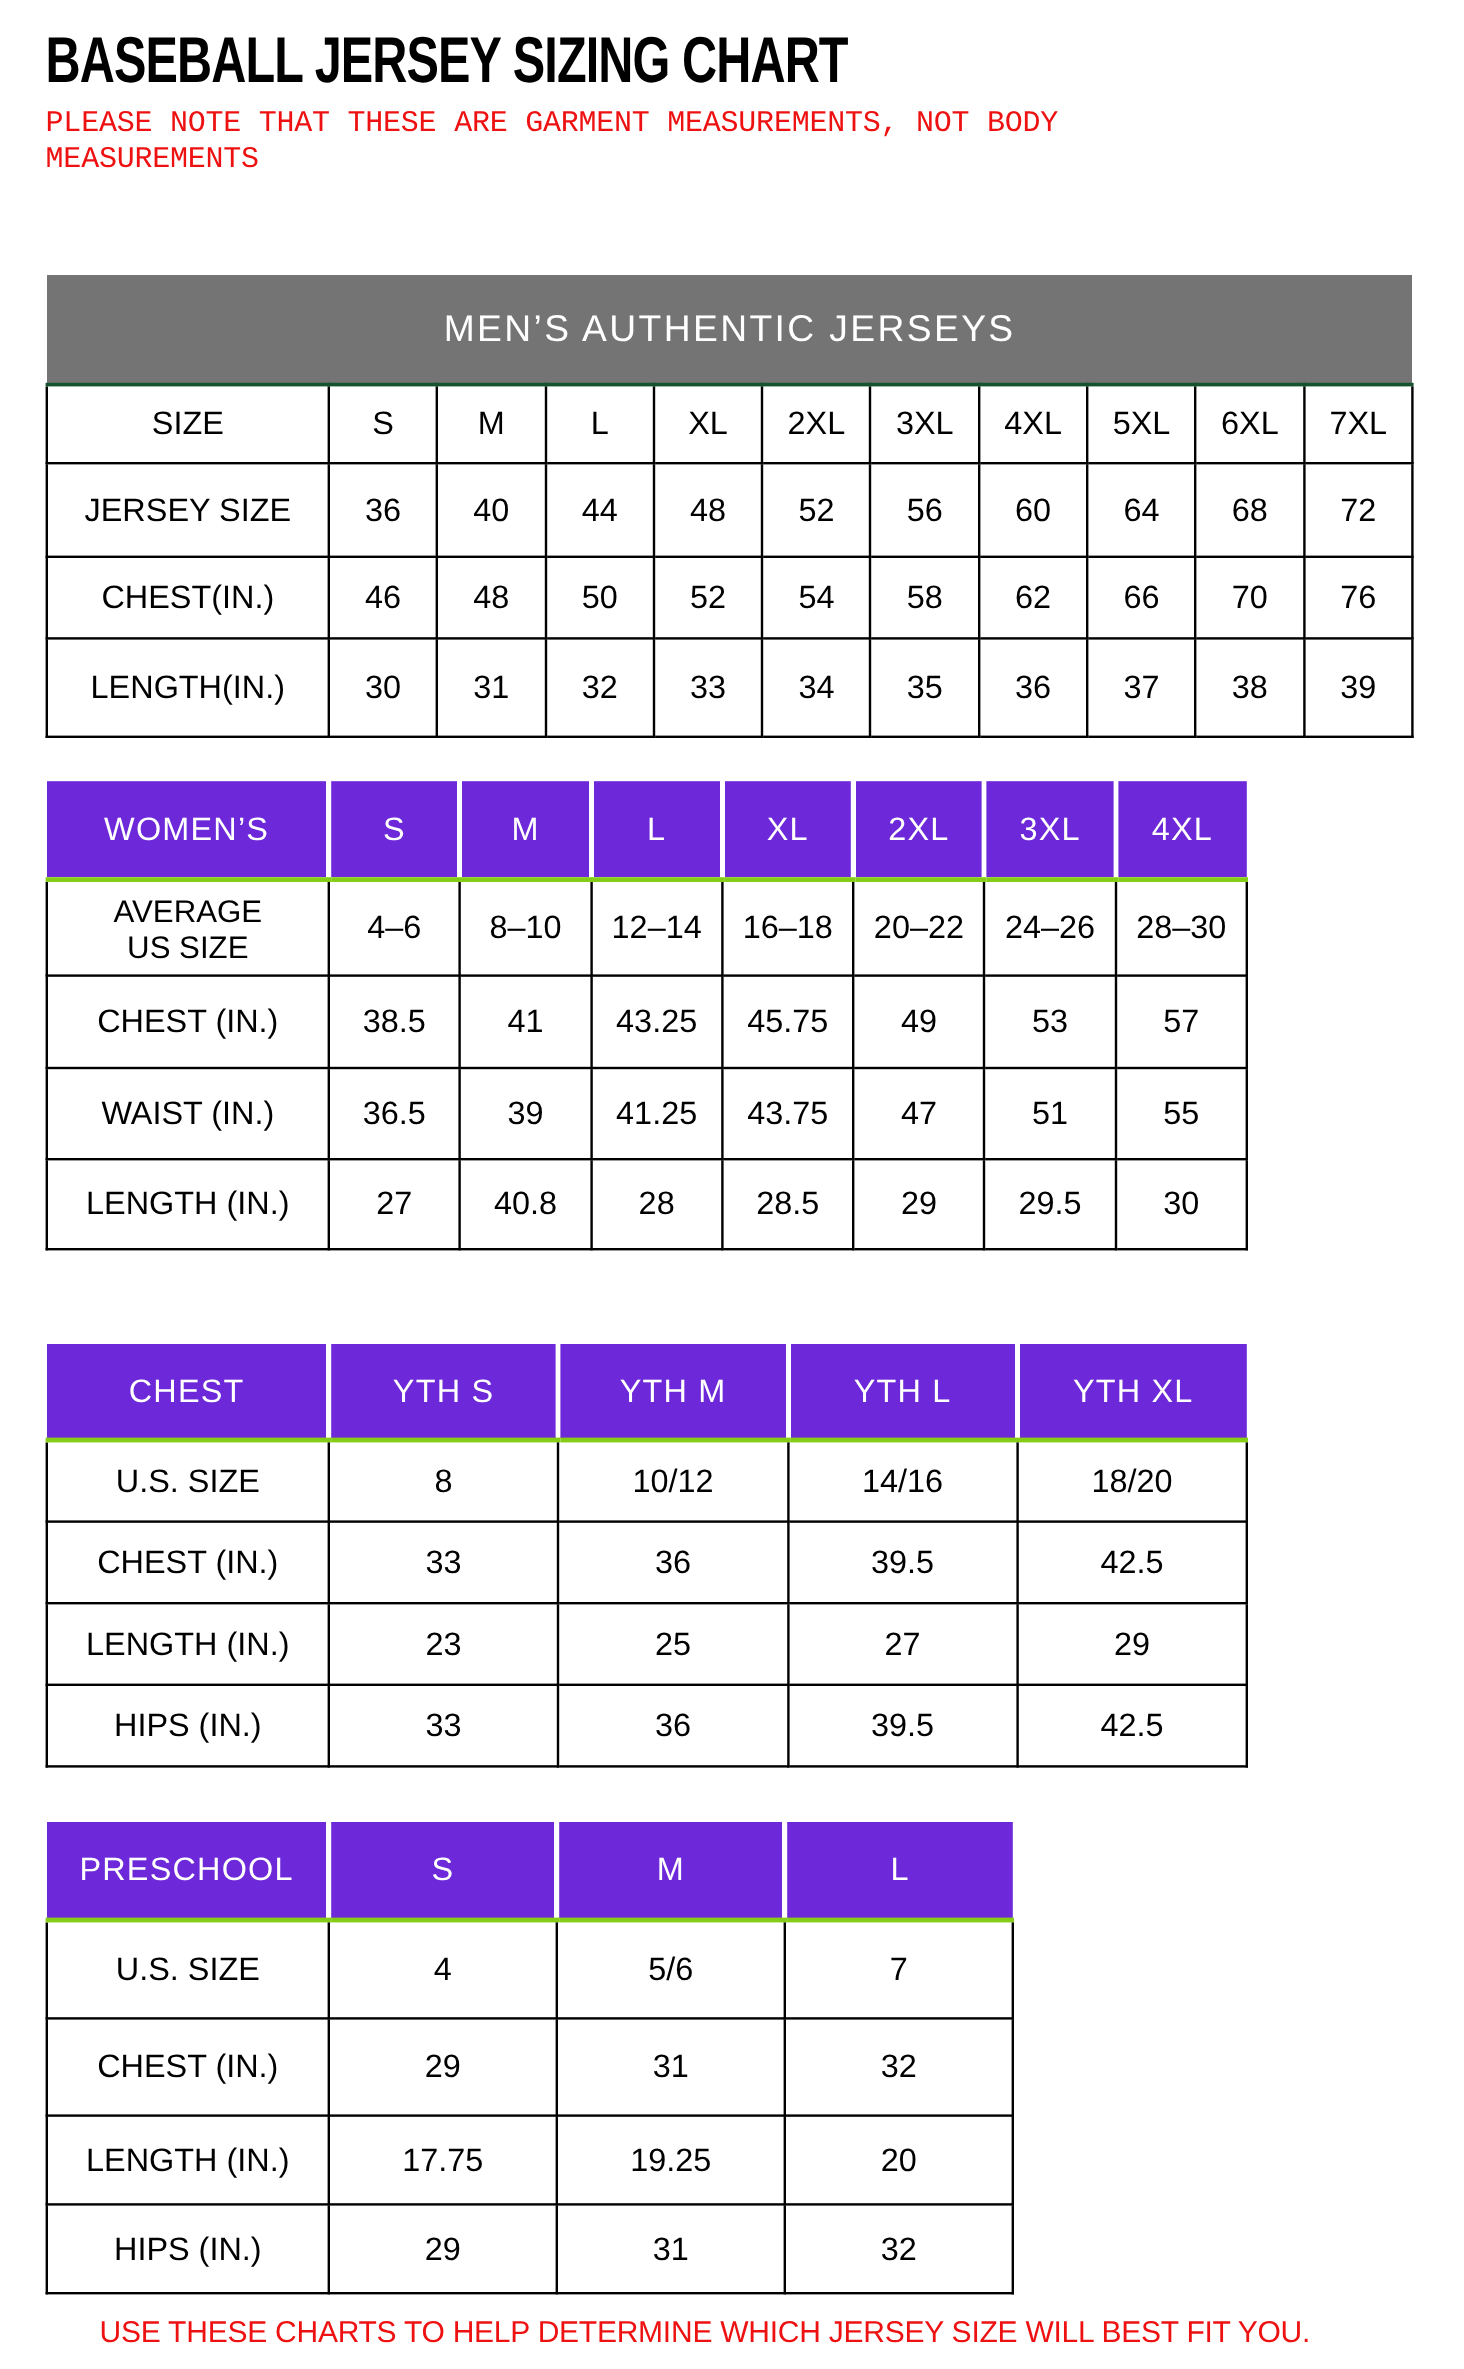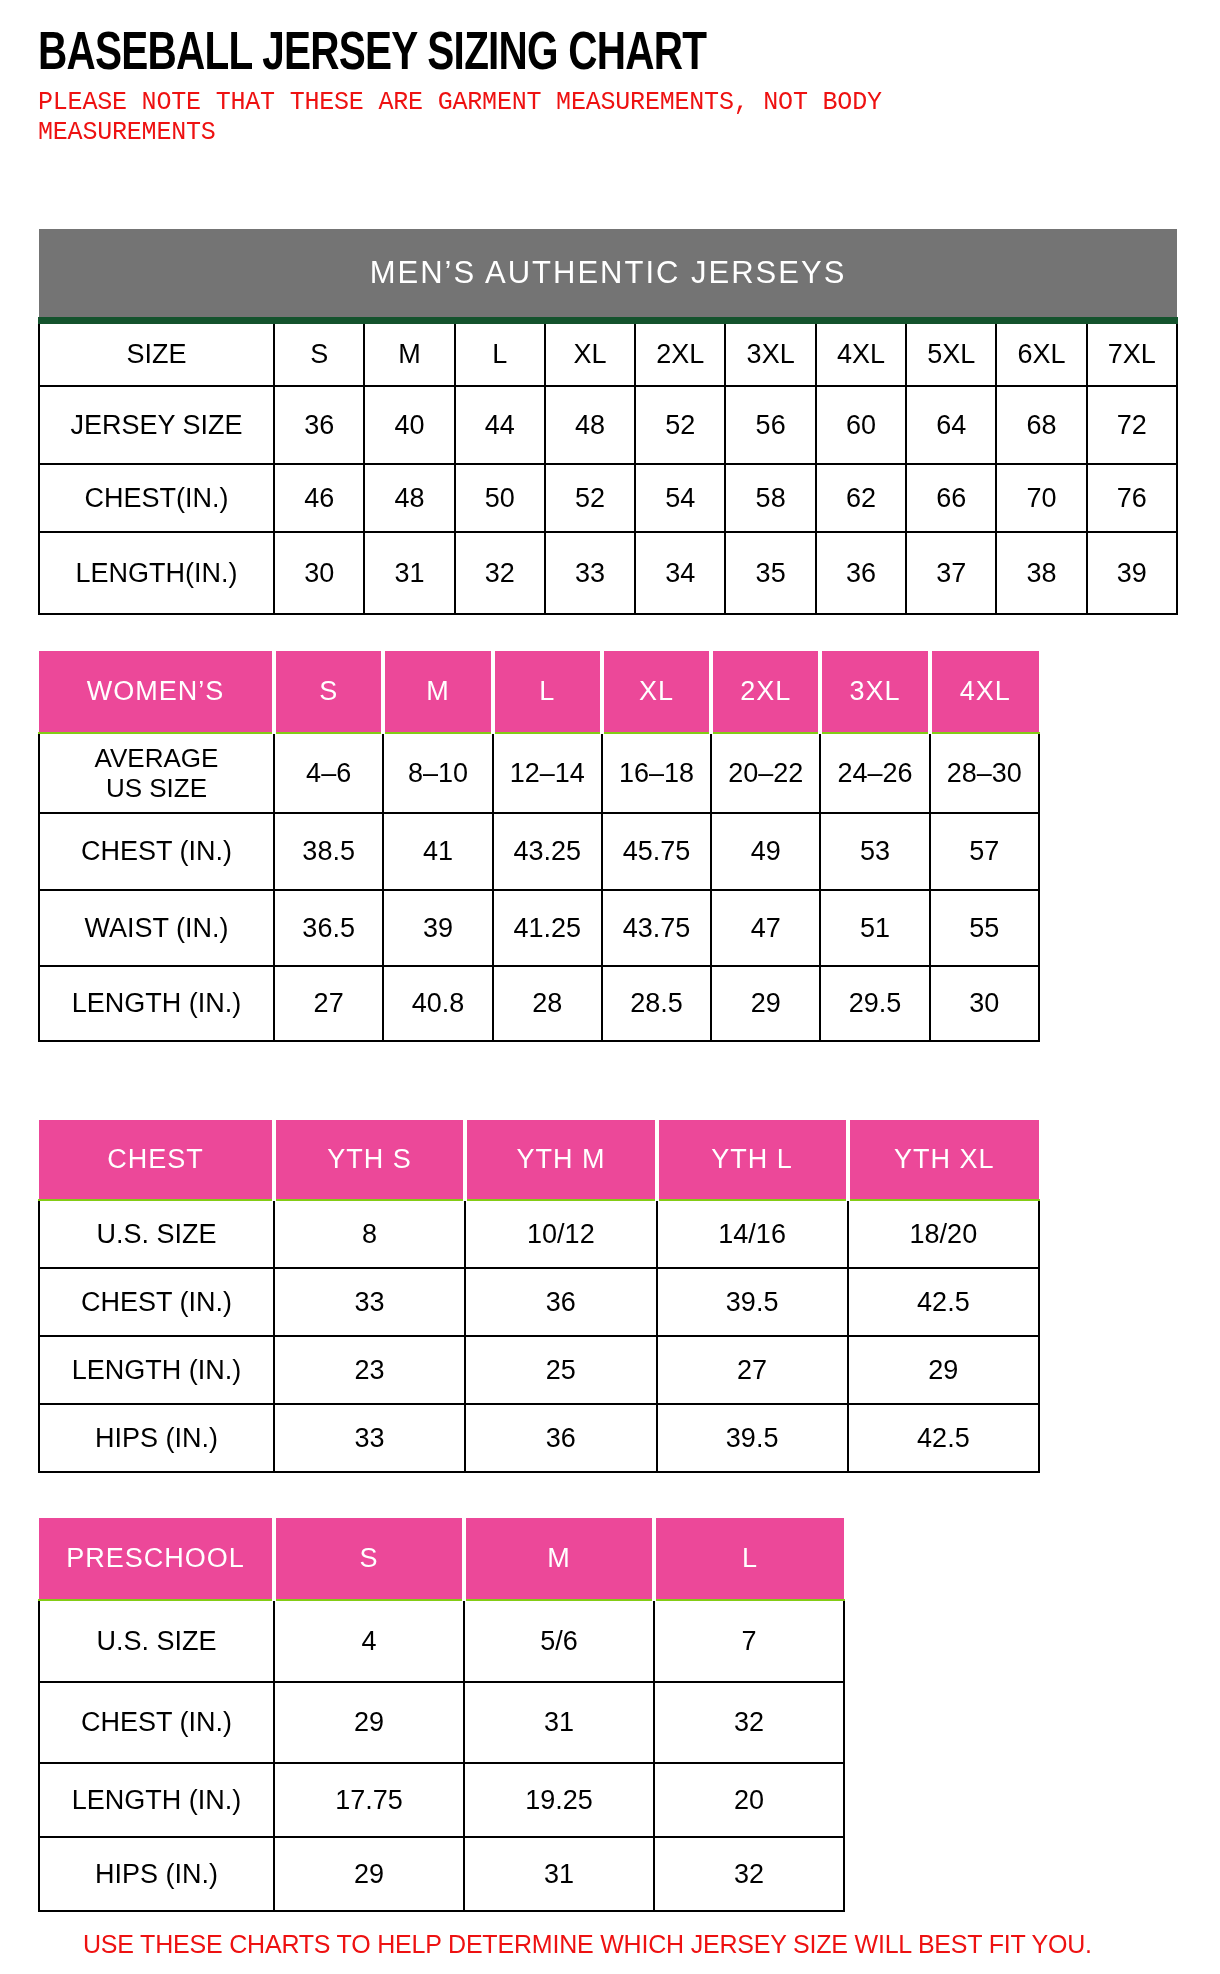--- a/index.html
+++ b/index.html
@@ -29,27 +29,27 @@
   table.sz{
     border-collapse:collapse;table-layout:fixed;
     font-size:27px;
   }
   table.sz td{
     text-align:center;vertical-align:middle;
     overflow:hidden;padding:0 2px;
   }
   td.val,td.rlabel{border:2px solid #000;background:#fff;}
   td.hcell{
-    background:#ec4899;color:#fff;border:none;
-    border-bottom:2px solid #84cc16;letter-spacing:1px;
+    background:#6d28d9;color:#fff;border:none;
+    border-bottom:4px solid #84cc16;letter-spacing:1px;
   }
   td.hcell + td.hcell{border-left:4px solid #fff;}
   td.banner{
     background:#747474;color:#fff;border:none;
-    border-bottom:7px solid #14532d;
+    border-bottom:3px solid #14532d;
     font-size:31px;letter-spacing:2px;
   }
   td.rlabel .two-line{display:block;line-height:30px;font-size:26px;}
 
   
   #mens-table{margin-top:81px;}
   #mens-table table{width:1140px;}
   #mens-table tbody tr:nth-child(1){height:91px;}
   #mens-table tbody tr:nth-child(2){height:66px;}
   #mens-table tbody tr:nth-child(3){height:78px;}

